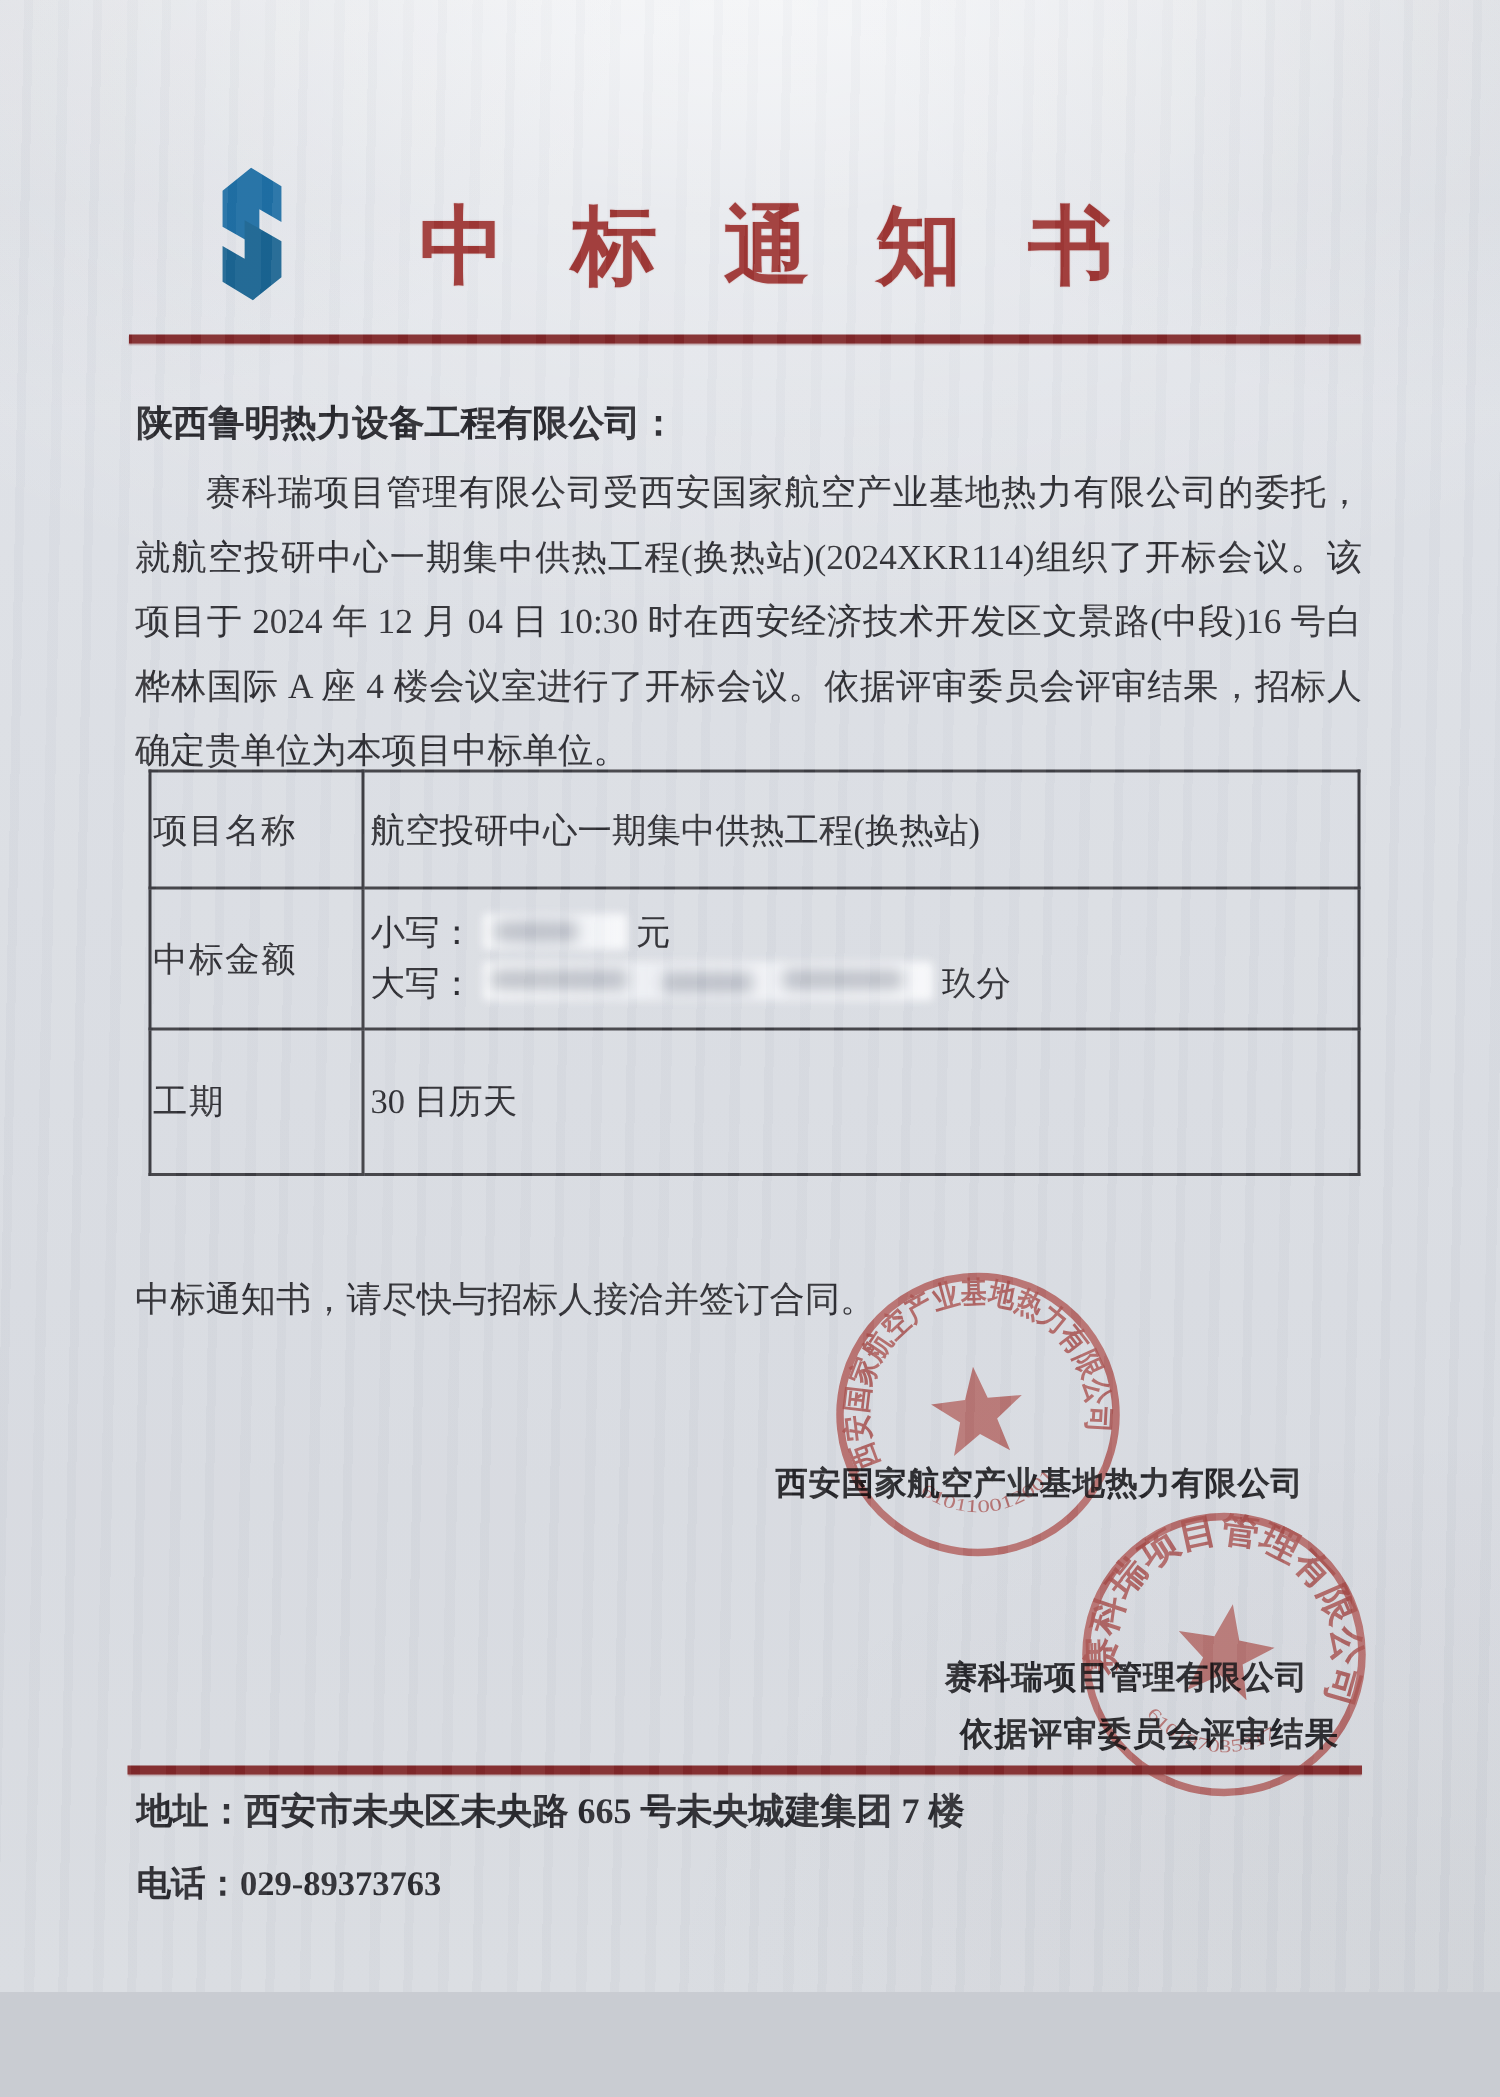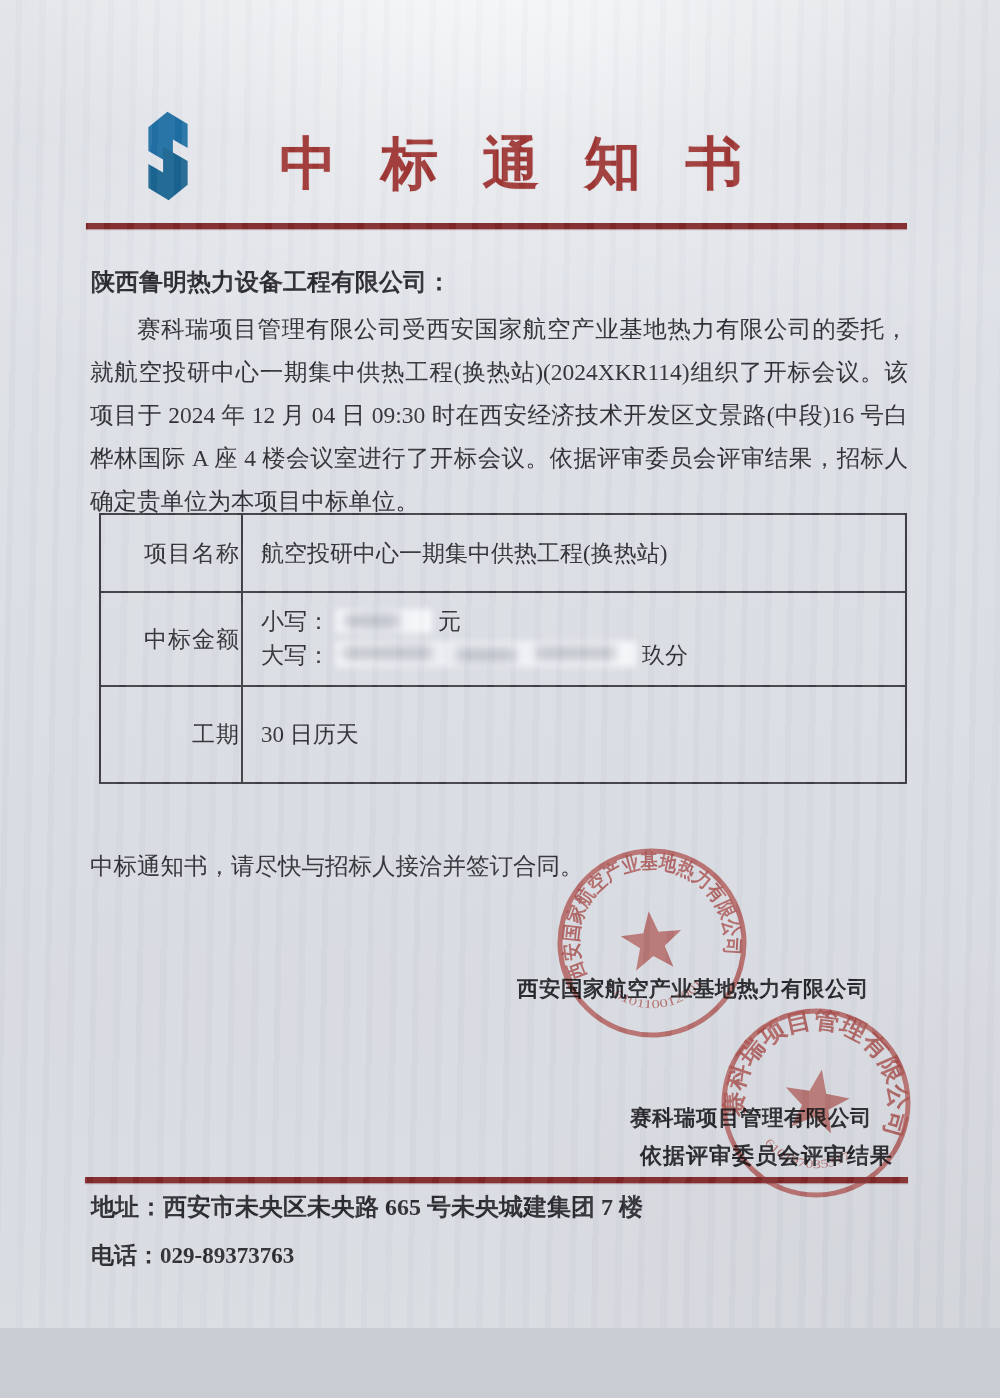--- a/index.html
+++ b/index.html
@@ -45,22 +45,22 @@
     font-size:23.5px;line-height:43px;color:#2b2b30;
     text-align:justify;text-indent:2em;text-justify:inter-ideograph;
   }
   #closing{left:90px;top:850px;font-size:23.5px;color:#2b2b30;}
   
   #award-table{
     left:99px;top:513px;width:808px;border-collapse:collapse;
     color:#2b2b30;font-size:23px;
   }
   #award-table td{border:2px solid #3b3b40;}
-  td.lbl{width:138px;text-align:right;letter-spacing:1px;}
-  td.val{padding-left:18px;margin-top:33px;}
+  td.lbl{width:138px;text-align:left;letter-spacing:1px;}
+  td.val{padding-left:4px;margin-top:33px;}
   tr.r1 td{height:74px;}
   tr.r2 td{height:90px;}
   tr.r3 td{height:60px;}
   tr.r4 td{height:93px;}
   .amt-line{display:block;line-height:33px;white-space:nowrap;}
   .redact{
     display:inline-block;vertical-align:middle;border-radius:3px;
     background:linear-gradient(90deg,rgba(250,251,252,.95),rgba(238,240,244,.88) 40%,rgba(248,249,251,.95));
     filter:blur(3px);margin:0 6px 6px 6px;position:relative;overflow:hidden;
   }
@@ -94,21 +94,21 @@
     <path d="M49,3 L82,23 L82,62 L58,48 L58,90 L18,67 L18,28 Z" fill="#1b6ca2"></path>
     <path d="M51,147 L18,127 L18,88 L42,102 L42,60 L82,83 L82,122 Z" fill="#16618f"></path>
   </svg>
 
   <div id="doc-title" class="abs">中标通知书</div>
 
   <div id="rule-top" class="abs rule"></div>
 
   <div id="recipient" class="abs">陕西鲁明热力设备工程有限公司：</div>
 
-  <div id="paragraph" class="abs">赛科瑞项目管理有限公司受西安国家航空产业基地热力有限公司的委托，就航空投研中心一期集中供热工程(换热站)(2024XKR114)组织了开标会议。该项目于 2024 年 12 月 04 日 09:30 时在西安经济技术开发区文景路(中段)16 号白桦林国际 A 座 4 楼会议室进行了开标会议。依据评审委员会评审结果，招标人确定贵单位为本项目中标单位。</div>
+  <div id="paragraph" class="abs">赛科瑞项目管理有限公司受西安国家航空产业基地热力有限公司的委托，就航空投研中心一期集中供热工程(换热站)(2024XKR114)组织了开标会议。该项目于 2024 年 12 月 04 日 10:30 时在西安经济技术开发区文景路(中段)16 号白桦林国际 A 座 4 楼会议室进行了开标会议。依据评审委员会评审结果，招标人确定贵单位为本项目中标单位。</div>
 
   <table id="award-table" class="abs">
     <tbody>
       <tr class="r1">
         <td class="lbl">项目名称</td>
         <td class="val">航空投研中心一期集中供热工程(换热站)</td>
       </tr>
       <tr class="r2">
         <td class="lbl">中标金额</td>
         <td class="val">

